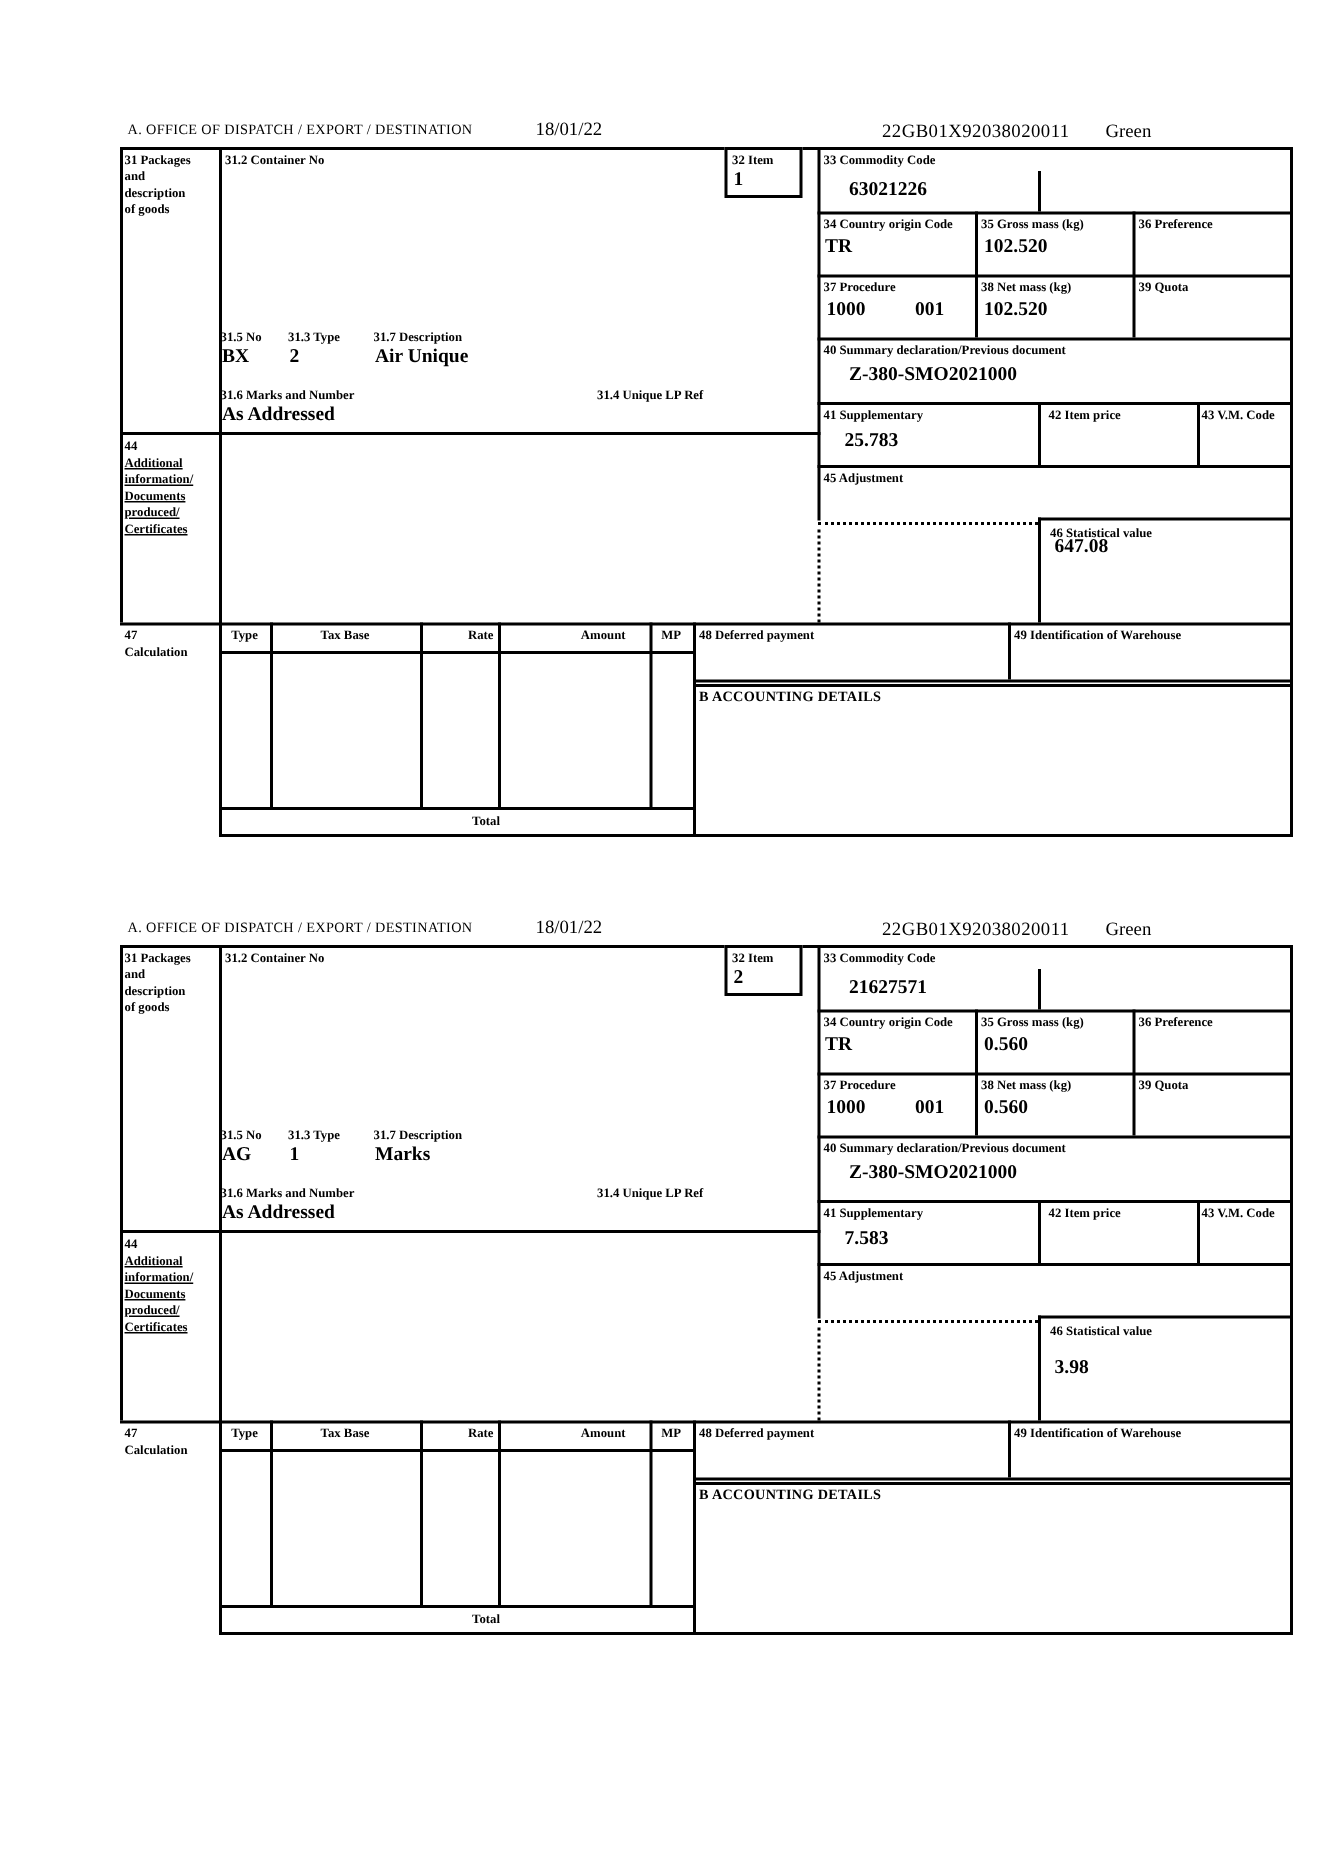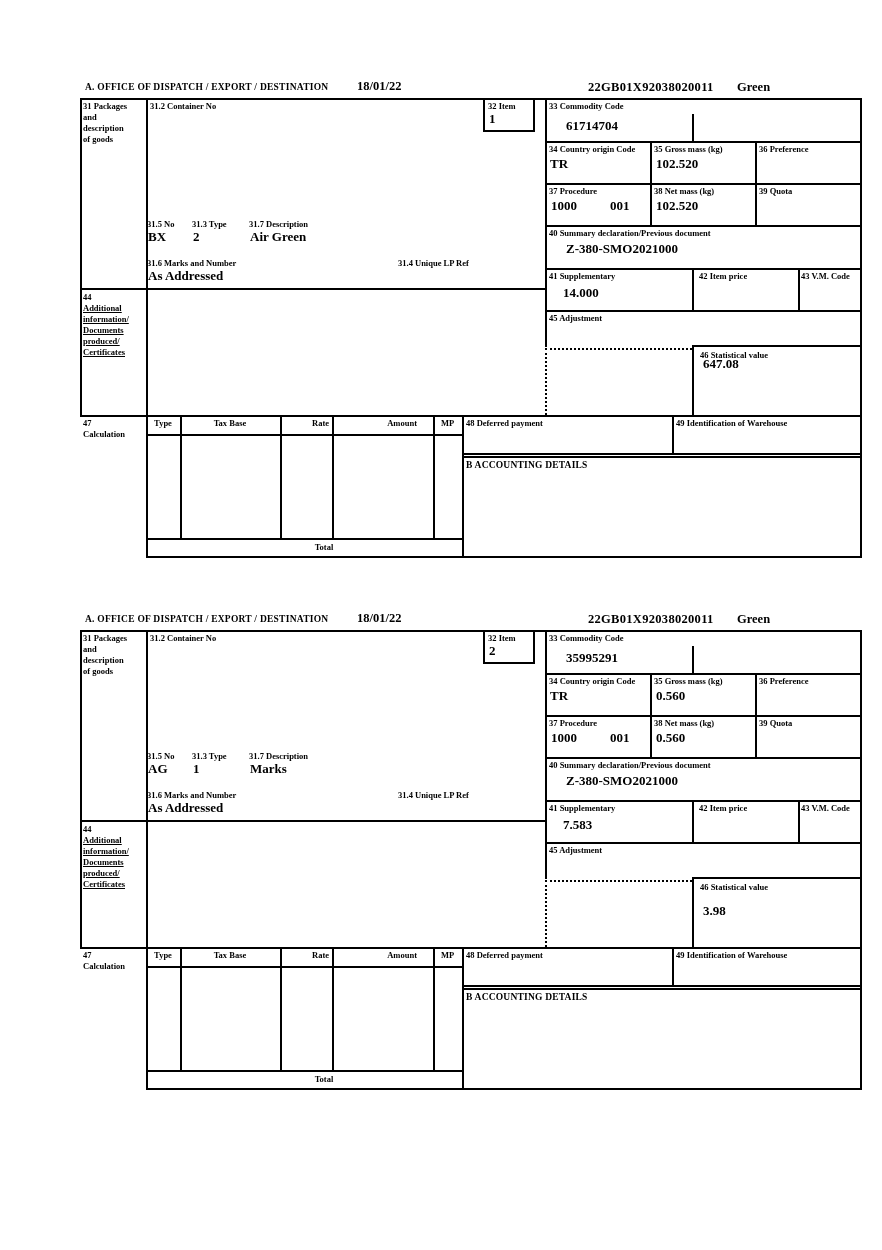--- a/index.html
+++ b/index.html
@@ -3,21 +3,21 @@
 <meta charset="utf-8">
 <style>
   html,body{margin:0;padding:0;}
   body{width:882px;height:1250px;background:#ffffff;
        font-family:"Liberation Serif","DejaVu Serif",serif;color:#000;}
   #page{position:relative;width:882px;height:1250px;overflow:hidden;}
   .form-copy{position:absolute;left:80px;width:784px;height:478px;}
   #page section:nth-of-type(1){top:80px;}
   #page section:nth-of-type(2){top:612px;}
   .hdr{position:absolute;left:0;top:0;width:784px;height:18px;}
-  .hdr span{position:absolute;white-space:nowrap;font-weight:bold;}
+  .hdr span{position:absolute;white-space:nowrap;font-weight:normal;}
   .hdr-title{left:5px;top:2px;font-size:9.5px;letter-spacing:.25px;}
   .hdr-date{left:277px;top:-1px;font-size:12.5px;}
   .hdr-mrn{left:508px;top:0;font-size:12.5px;letter-spacing:.3px;}
   .hdr-status{left:657px;top:0;font-size:12.5px;}
   .sheet{position:absolute;left:0;top:18px;width:782px;height:462px;}
   .sheet i{position:absolute;display:block;}
   .h{height:2px;background:#000;}
   .v{width:2px;background:#000;}
   .hd{height:0;border-top:2px dotted #000;}
   .vd{width:0;border-left:2px dotted #000;}
@@ -87,56 +87,56 @@
         <span>of goods</span>
       </div>
       <span class="lb" style="left:70px;top:3px">31.2 Container No</span>
 
       <div class="item-box">
         <span class="lb">32 Item</span>
         <span class="val">1</span>
       </div>
 
       <span class="lb" style="left:469px;top:3px">33 Commodity Code</span>
-      <span class="val" style="left:486px;top:20px">61714704</span>
+      <span class="val" style="left:486px;top:20px">63021226</span>
       <span class="lb" style="left:469px;top:46px">34 Country origin Code</span>
       <span class="val" style="left:470px;top:58px">TR</span>
       <span class="lb" style="left:574px;top:46px">35 Gross mass (kg)</span>
       <span class="val" style="left:576px;top:58px">102.520</span>
       <span class="lb" style="left:679px;top:46px">36 Preference</span>
       <span class="lb" style="left:469px;top:88px">37 Procedure</span>
       <span class="val" style="left:471px;top:100px">1000</span>
       <span class="val" style="left:530px;top:100px">001</span>
       <span class="lb" style="left:574px;top:88px">38 Net mass (kg)</span>
       <span class="val" style="left:576px;top:100px">102.520</span>
       <span class="lb" style="left:679px;top:88px">39 Quota</span>
       <span class="lb" style="left:469px;top:130px">40 Summary declaration/Previous document</span>
       <span class="val" style="left:486px;top:143px">Z-380-SMO2021000</span>
 
       <span class="lb" style="left:67px;top:121px">31.5 No</span>
       <span class="lb" style="left:112px;top:121px">31.3 Type</span>
       <span class="lb" style="left:169px;top:121px">31.7 Description</span>
       <span class="val" style="left:68px;top:131px">BX</span>
       <span class="val" style="left:113px;top:131px">2</span>
-      <span class="val" style="left:170px;top:131px">Air Green</span>
+      <span class="val" style="left:170px;top:131px">Air Unique</span>
       <span class="lb" style="left:67px;top:160px">31.6 Marks and Number</span>
       <span class="lb" style="left:318px;top:160px">31.4 Unique LP Ref</span>
       <span class="val" style="left:68px;top:170px">As Addressed</span>
 
       <div class="lb stack" style="left:3px;top:194px">
         <span>44</span>
         <span class="u">Additional</span>
         <span class="u">information/</span>
         <span class="u">Documents</span>
         <span class="u">produced/</span>
         <span class="u">Certificates</span>
       </div>
 
       <span class="lb" style="left:469px;top:173px">41 Supplementary</span>
-      <span class="val" style="left:483px;top:187px">14.000</span>
+      <span class="val" style="left:483px;top:187px">25.783</span>
       <span class="lb" style="left:619px;top:173px">42 Item price</span>
       <span class="lb" style="left:721px;top:173px">43 V.M. Code</span>
       <span class="lb" style="left:469px;top:215px">45 Adjustment</span>
       <span class="lb" style="left:620px;top:252px">46 Statistical value</span>
       <span class="val" style="left:623px;top:258px">647.08</span>
 
       <div class="lb stack" style="left:3px;top:320px">
         <span>47</span>
         <span>Calculation</span>
       </div>
@@ -203,21 +203,21 @@
         <span>of goods</span>
       </div>
       <span class="lb" style="left:70px;top:3px">31.2 Container No</span>
 
       <div class="item-box">
         <span class="lb">32 Item</span>
         <span class="val">2</span>
       </div>
 
       <span class="lb" style="left:469px;top:3px">33 Commodity Code</span>
-      <span class="val" style="left:486px;top:20px">35995291</span>
+      <span class="val" style="left:486px;top:20px">21627571</span>
       <span class="lb" style="left:469px;top:46px">34 Country origin Code</span>
       <span class="val" style="left:470px;top:58px">TR</span>
       <span class="lb" style="left:574px;top:46px">35 Gross mass (kg)</span>
       <span class="val" style="left:576px;top:58px">0.560</span>
       <span class="lb" style="left:679px;top:46px">36 Preference</span>
       <span class="lb" style="left:469px;top:88px">37 Procedure</span>
       <span class="val" style="left:471px;top:100px">1000</span>
       <span class="val" style="left:530px;top:100px">001</span>
       <span class="lb" style="left:574px;top:88px">38 Net mass (kg)</span>
       <span class="val" style="left:576px;top:100px">0.560</span>

